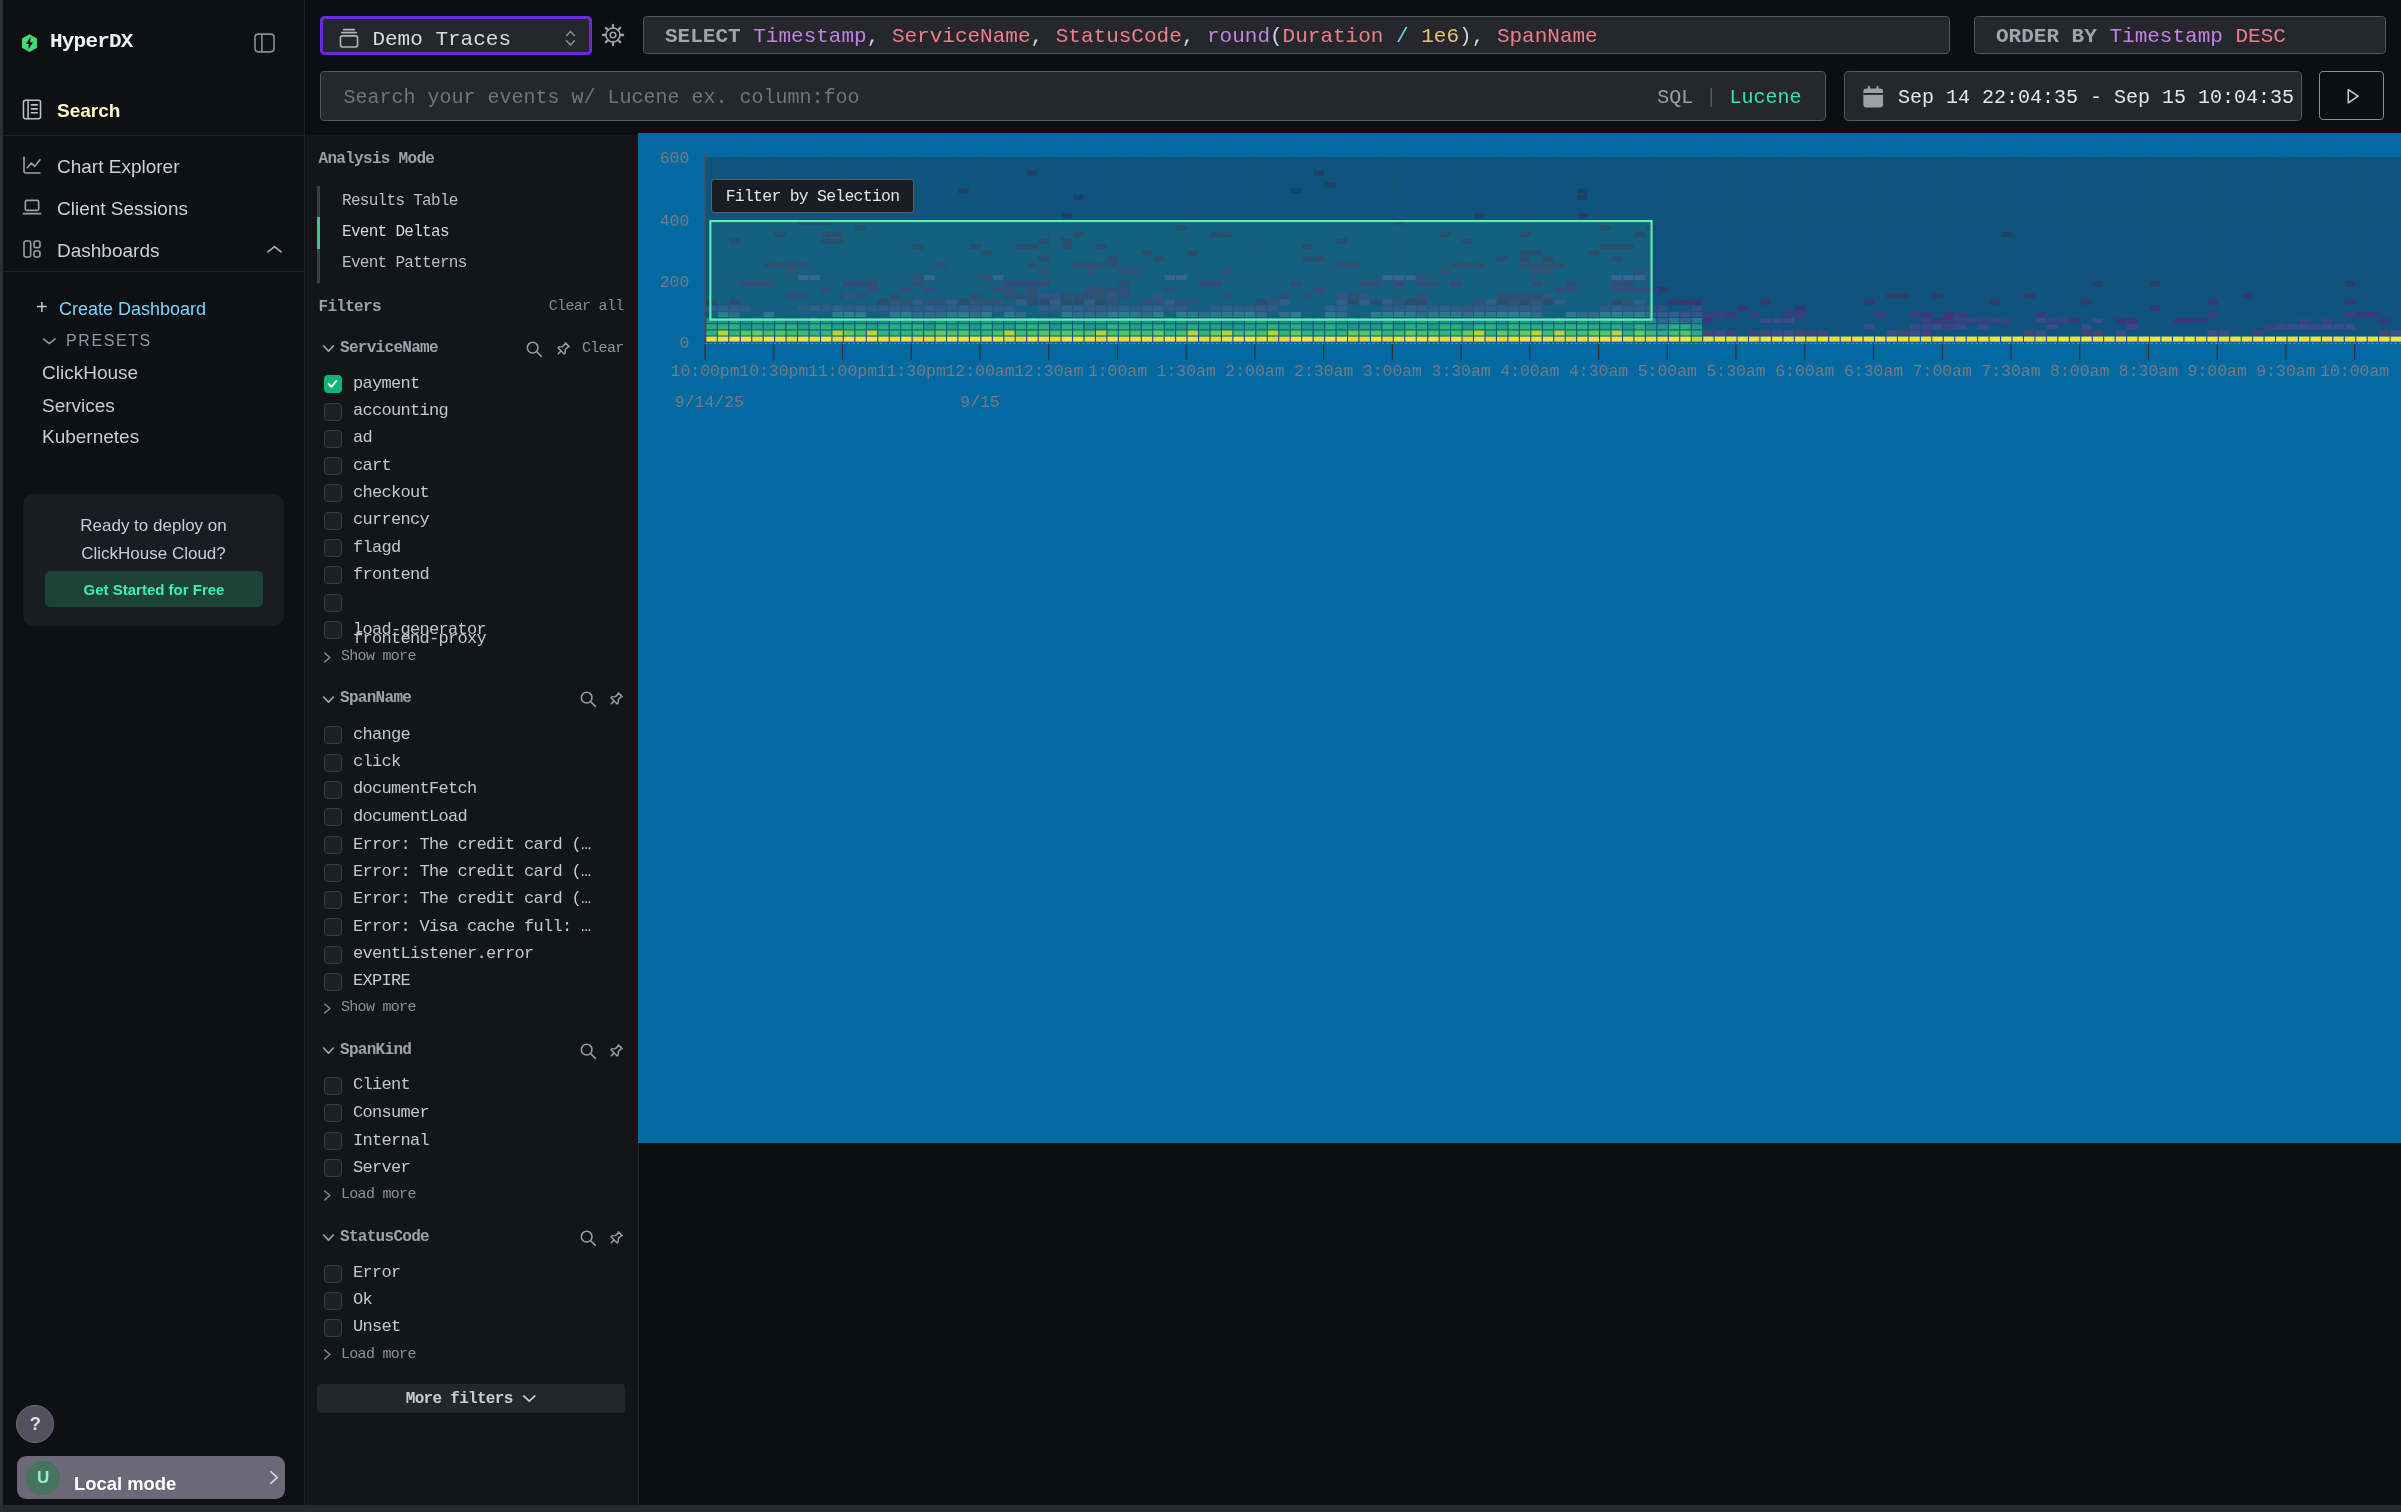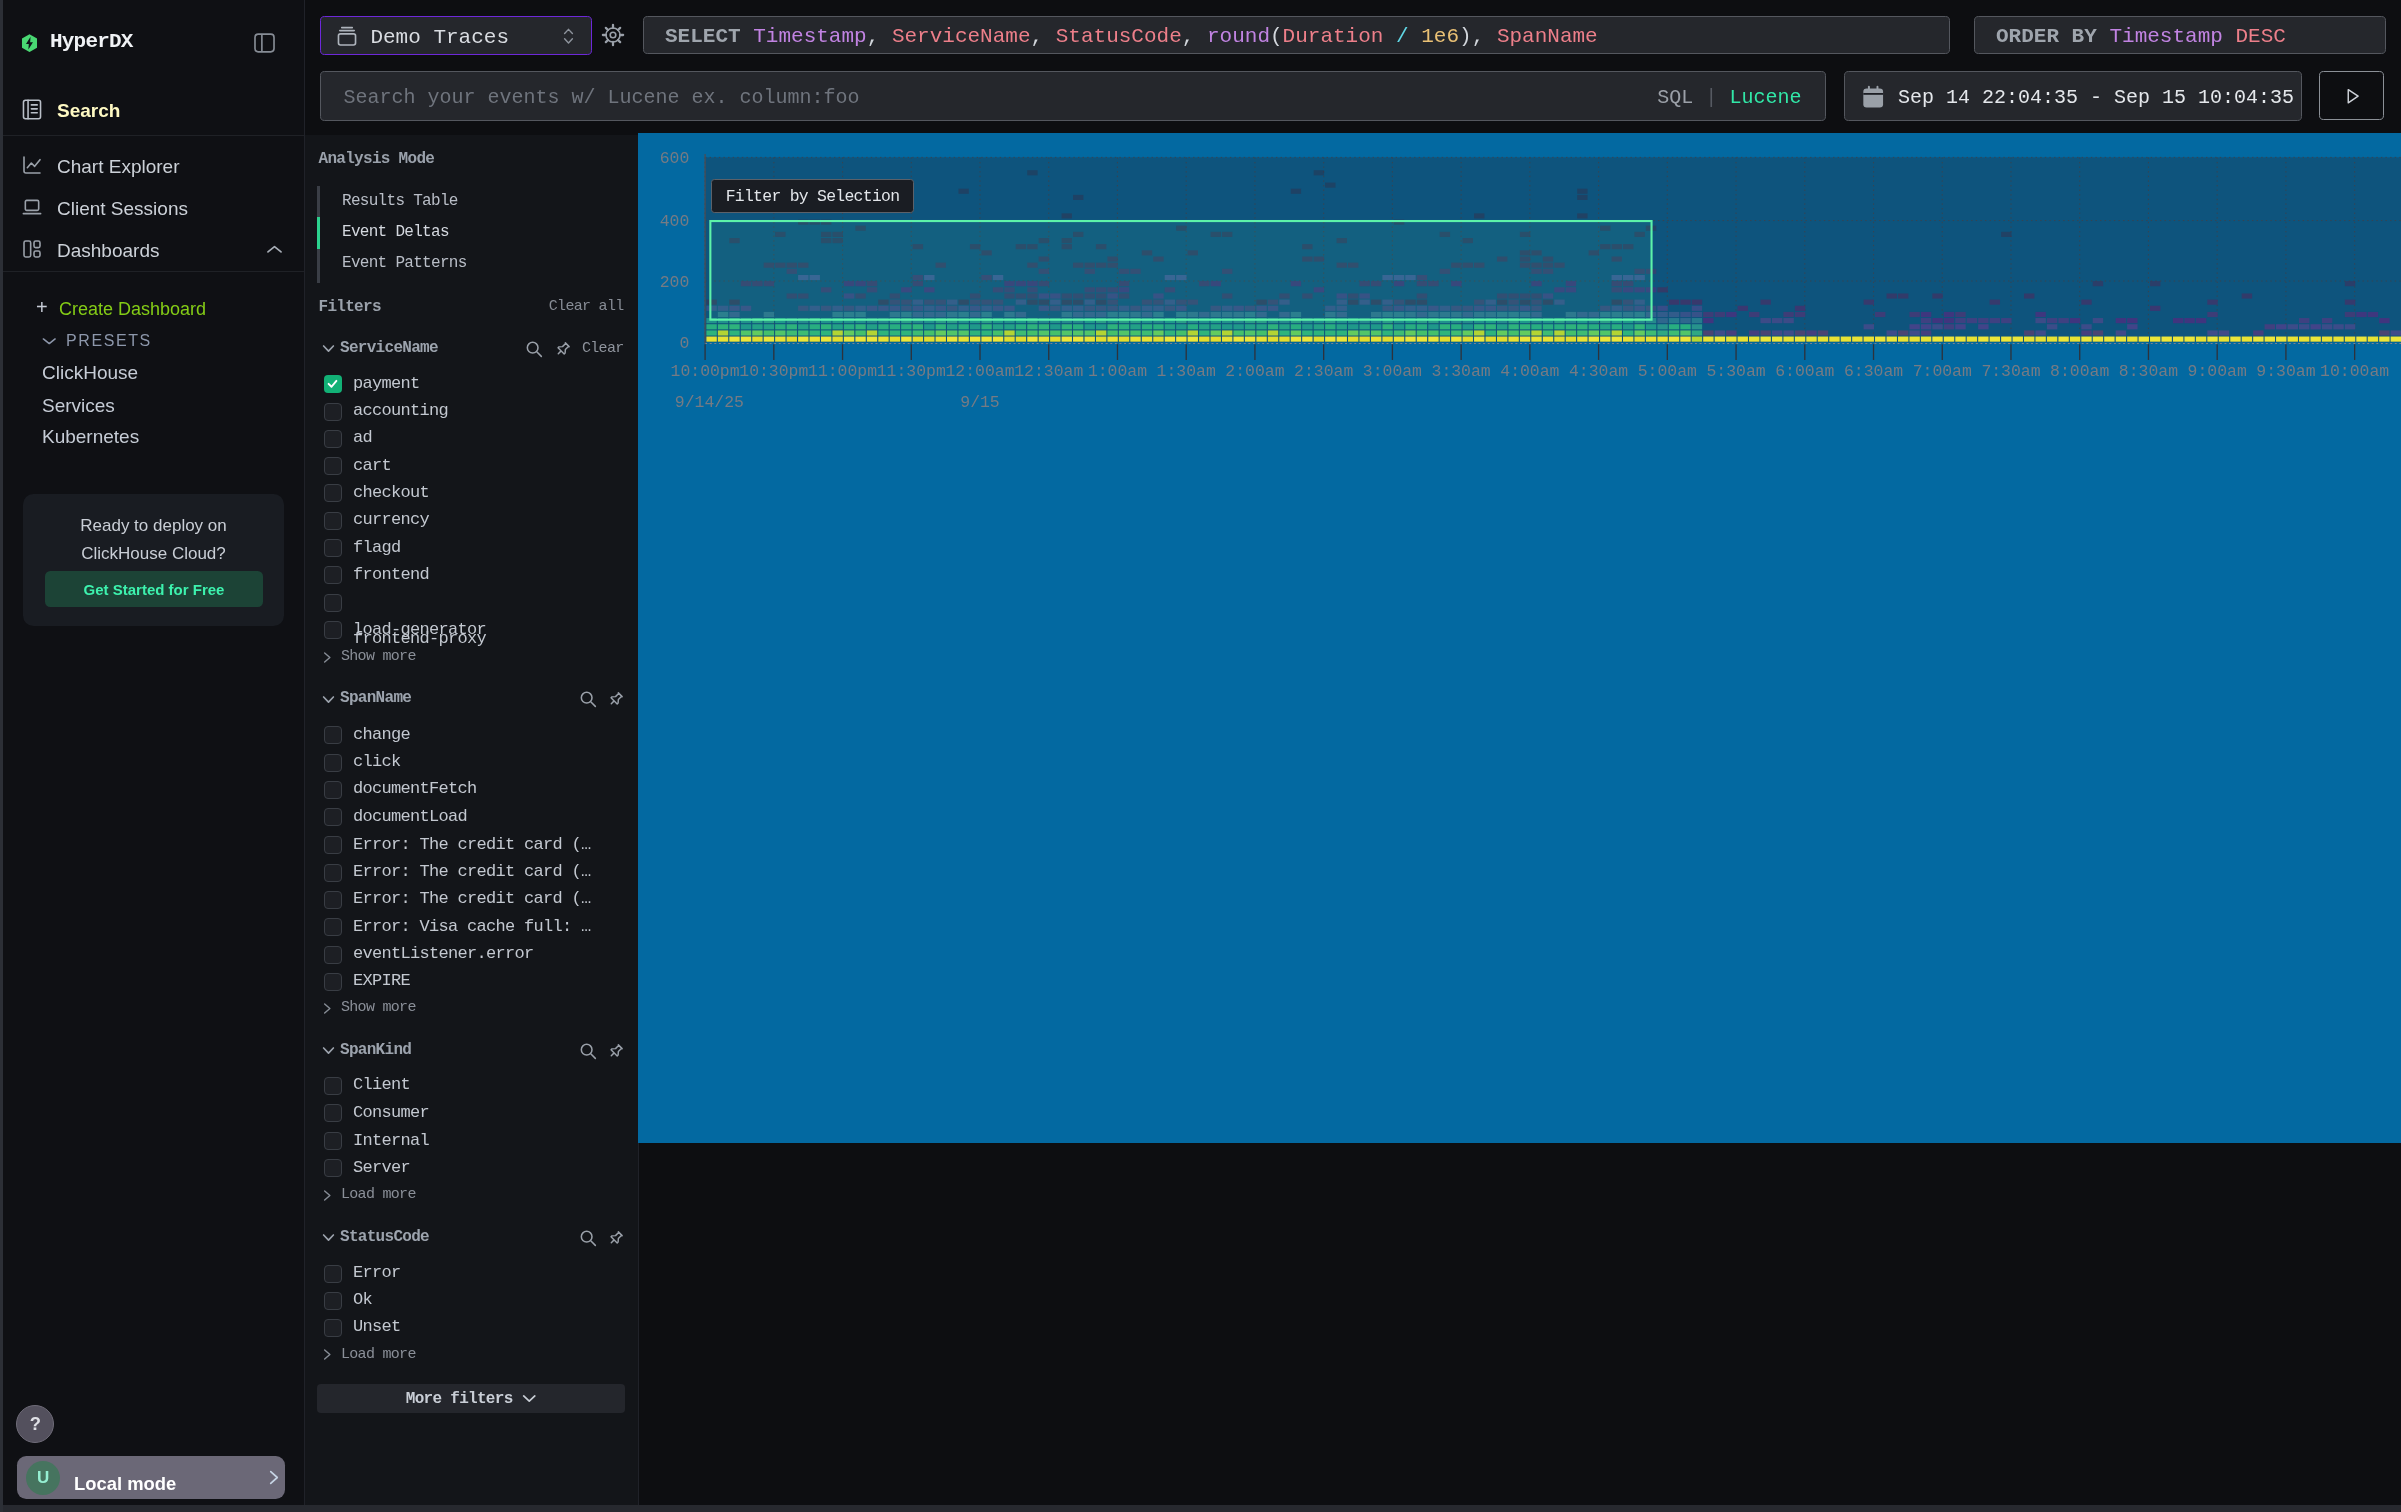--- a/index.html
+++ b/index.html
@@ -1,19 +1,19 @@
 <!DOCTYPE html>
 <html style="font-size:10.5px"><head><meta charset="utf-8">
 <style>
 html,body{margin:0;padding:0;background:#0d0e11;width:2401px;height:1512px;overflow:hidden;}
 div{box-sizing:content-box;}
 </style></head>
 <body>
 <div style="position:absolute;left:304px;top:0px;width:2098px;height:135px;background:#0d0e11;border-bottom:0.7px solid #202229;">
-    <div style="position:absolute;left:16.4px;top:16px;width:272px;height:39px;background:#25272c;border:1px solid #6d28d9;border-radius:4.6px;box-sizing:border-box;">
+    <div style="position:absolute;left:16.4px;top:16px;width:272px;height:39px;background:#25272c;border:3px solid #6d28d9;border-radius:4.6px;box-sizing:border-box;">
       <div style="position:absolute;left:14px;top:8.5px;width:24px;height:21px;"><svg width="24" height="21" viewBox="0 0 36 32" style="">
           <g fill="none" stroke-linecap="round" stroke-linejoin="round" stroke="#aeb4bc" stroke-width="2.5">
 <rect x="5" y="12" width="26" height="17" rx="3"></rect>
 <line x1="7" y1="7" x2="29" y2="7"></line>
 <line x1="10" y1="2.5" x2="26" y2="2.5"></line>
           </g>
         </svg></div>
       <div style="position:absolute;left:49px;top:8.5px;font:21px Liberation Mono,monospace;color:#d9dce1;">Demo Traces</div>
       <div style="position:absolute;left:241px;top:10px;width:13px;height:18.4px;"><svg width="13" height="18.4" viewBox="0 0 20 28" style="">
           <g fill="none" stroke-linecap="round" stroke-linejoin="round" stroke="#8d939c" stroke-width="2.2">
@@ -1223,21 +1223,21 @@
 <rect x="18" y="3" width="9" height="10" rx="2.5"></rect>
 <rect x="18" y="18" width="9" height="9" rx="2.5"></rect>
         </g>
       </svg></div>
     <div style="position:absolute;left:57px;top:240px;font:19px Liberation Sans,sans-serif;color:#ccd1d8;">Dashboards</div>
     <div style="position:absolute;left:266px;top:244px;width:17px;height:10.5px;"><svg width="17" height="10.5" viewBox="0 0 26 16" style="">
         <path d="M3 12 L13 4 L23 12" fill="none" stroke-linecap="round" stroke-linejoin="round" stroke="#a9afb8" stroke-width="2.6"></path>
       </svg></div>
     <div style="position:absolute;left:0px;top:271px;width:304px;height:0px;border-top:0.7px solid #1f2126;"></div>
     <div style="position:absolute;left:36px;top:296px;font:20px Liberation Sans,sans-serif;color:#c6ccd6;">+</div>
-    <div style="position:absolute;left:59px;top:299px;font:18px Liberation Sans,sans-serif;color:#84cc16;text-align:right;">Create Dashboard</div>
+    <div style="position:absolute;left:59px;top:299px;font:18px Liberation Sans,sans-serif;color:#7dd3fc;text-align:right;">Create Dashboard</div>
     <div style="position:absolute;left:42px;top:336px;width:14.5px;height:8.5px;"><svg width="14.5" height="8.5" viewBox="0 0 22 13" style="">
         <path d="M2 3 L11 10 L20 3" fill="none" stroke-linecap="round" stroke-linejoin="round" stroke="#8d97ab" stroke-width="2.4"></path>
       </svg></div>
     <div style="position:absolute;left:66px;top:332px;font:16px Liberation Sans,sans-serif;color:#8d97ab;letter-spacing:1.6px;">PRESETS</div>
     <div style="position:absolute;left:42px;top:362px;font:19px Liberation Sans,sans-serif;color:#c6ccd6;">ClickHouse</div>
     <div style="position:absolute;left:42px;top:395px;font:19px Liberation Sans,sans-serif;color:#c6ccd6;">Services</div>
     <div style="position:absolute;left:42px;top:426px;font:19px Liberation Sans,sans-serif;color:#c6ccd6;">Kubernetes</div>
     <div style="position:absolute;left:23px;top:494px;width:261px;height:132px;background:#191c22;border-radius:10.5px;">
       <div style="position:absolute;left:0px;top:18.4px;width:261px;font:17px Liberation Sans,sans-serif;color:#c9ced6;text-align:center;line-height:28px;">Ready to deploy on<br>ClickHouse Cloud?</div>
       <div style="position:absolute;left:22px;top:77px;width:218px;height:36px;background:#1c4336;border-radius:5.3px;font:bold 15px Liberation Sans,sans-serif;color:#3df2ae;display:flex;align-items:center;justify-content:center;">Get Started for Free</div>

